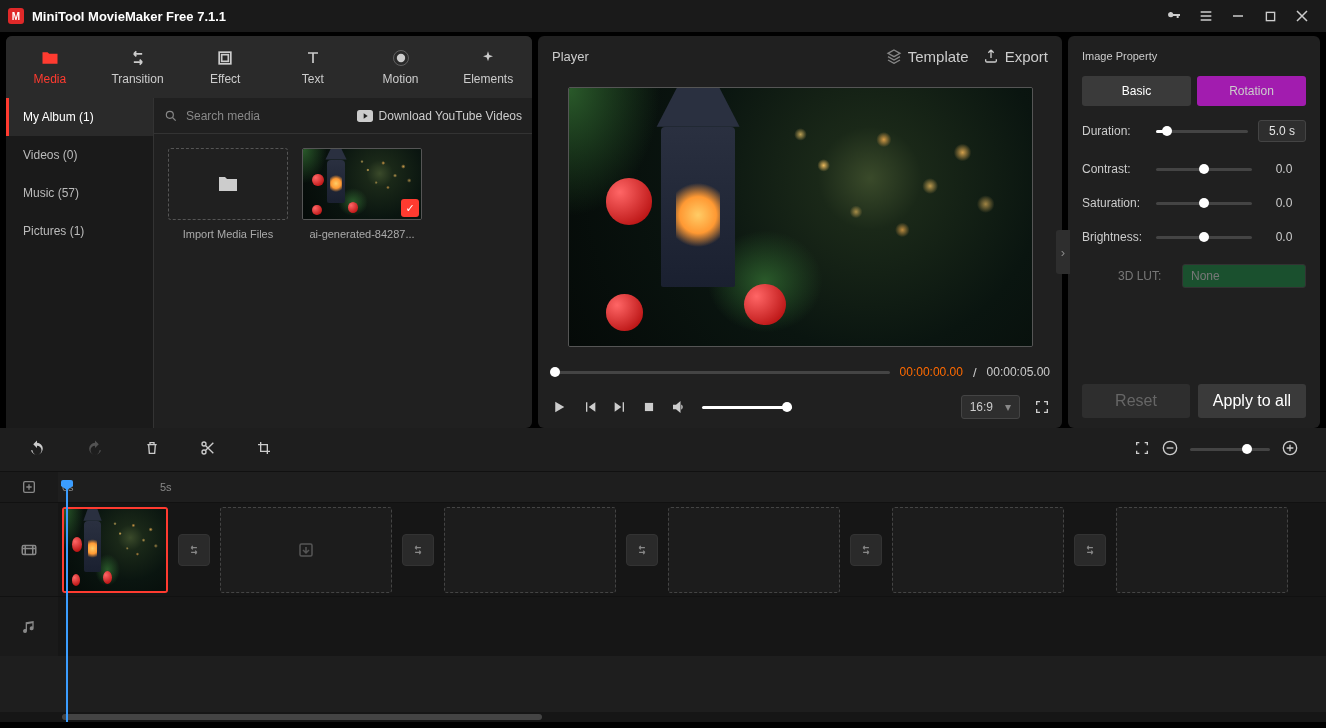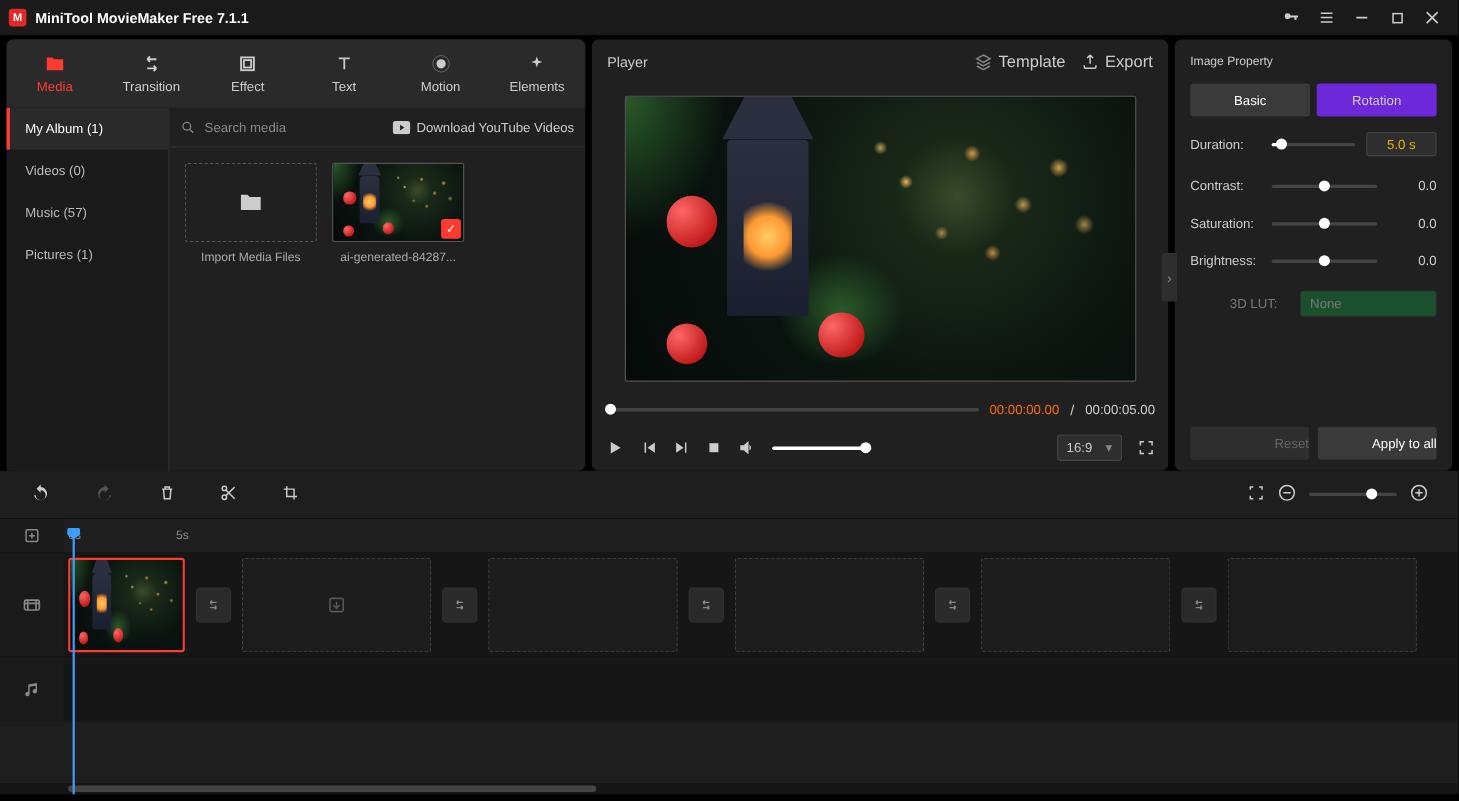--- a/index.html
+++ b/index.html
@@ -55,34 +55,34 @@
   .pc-btn { color: #ccc; cursor: pointer; display:flex; align-items:center;}
   .vol { width: 90px; height: 3px; background: #fff; border-radius: 2px; position: relative; }
   .vol .handle { position: absolute; right: 0; top: -4px; width: 10px; height: 10px; background: #fff; border-radius: 50%; }
   .spacer { flex: 1; }
   .ratio-select { background: #2e2e2e; border: 1px solid #444; color: #ccc; padding: 4px 26px 4px 8px; border-radius: 3px; font-size: 12px; position: relative; cursor:pointer;}
   .ratio-select::after { content: "▾"; position: absolute; right: 8px; color:#888;}
 
   
   .prop-header { height: 40px; display: flex; align-items: center; padding: 0 14px; color: #ccc; font-size: 11px; }
   .prop-tabs { display: flex; gap: 6px; padding: 0 14px; }
-  .prop-tab { flex: 1; text-align: center; padding: 8px 0; background: #6d28d9; color: #ccc; font-size: 12px; border-radius: 3px; cursor: pointer; }
+  .prop-tab { flex: 1; text-align: center; padding: 8px 0; background: #a21caf; color: #ccc; font-size: 12px; border-radius: 3px; cursor: pointer; }
   .prop-tab.active { background: #3a3a3a; color: #fff; }
   .prop-body { padding: 14px; display: flex; flex-direction: column; gap: 20px; overflow:hidden;}
   .prop-row { display: flex; align-items: center; gap: 10px; }
   .prop-row .lbl { width: 64px; font-size: 12px; color: #ccc; }
   .slider { flex: 1; height: 3px; background: #444; border-radius: 2px; position: relative; }
   .slider .fill { position: absolute; left: 0; top: 0; height: 100%; background: #fff; border-radius: 2px; }
   .slider .handle { position: absolute; top: -4px; width: 10px; height: 10px; background: #fff; border-radius: 50%; transform: translateX(-50%); }
-  .val { width: 44px; text-align: right; font-size: 12px; color: #ccc; }
-  .val-box { width: 64px; background: #2e2e2e; border: 1px solid #444; color: #eab308; text-align: center; padding: 3px 0; border-radius: 3px; font-size: 12px; }
+  .val { width: 44px; text-align: center; font-size: 12px; color: #ccc; }
+  .val-box { width: 48px; background: #2e2e2e; border: 1px solid #444; color: #e5e5e5; text-align: center; padding: 3px 0; border-radius: 3px; font-size: 12px; }
   .lut-row .lbl { width: 54px; margin-left: 36px; }
   .lut-select { flex:1; background:#15803d; border:1px solid #444; color:#ccc; padding:4px 8px; border-radius:3px; font-size:12px; position:relative;}
   .prop-footer { padding: 0 14px 10px; display: flex; gap: 8px; margin-top:auto;}
-  .btn { flex: 1; padding: 8px 0; border-radius: 3px; text-align: right; font-size: 12px; cursor: pointer; }
+  .btn { flex: 1; padding: 8px 0; border-radius: 3px; text-align: center; font-size: 16px; cursor: pointer; }
   .btn.reset { background: #2e2e2e; color: #666; }
   .btn.apply { background: #3a3a3a; color: #fff; }
   .expand-tab { position:absolute; right:256px; top:230px; width:14px; height:44px; background:#2e2e2e; border-radius:3px 0 0 3px; display:flex; align-items:center; justify-content:center; color:#888; cursor:pointer; z-index:10;}
 
   
   .timeline-area { height: 294px; background: #1e1e1e; display:flex; flex-direction:column; }
   .tl-toolbar { height: 44px; display: flex; align-items: center; padding: 0 28px; gap: 40px; border-bottom: 1px solid #111;}
   .tl-toolbar .tbtn { color: #ccc; cursor: pointer; }
   .tl-toolbar .right { margin-left: auto; display: flex; align-items: center; gap: 12px; }
   .zoom-slider { width: 80px; height: 3px; background: #444; position: relative; border-radius:2px;}

